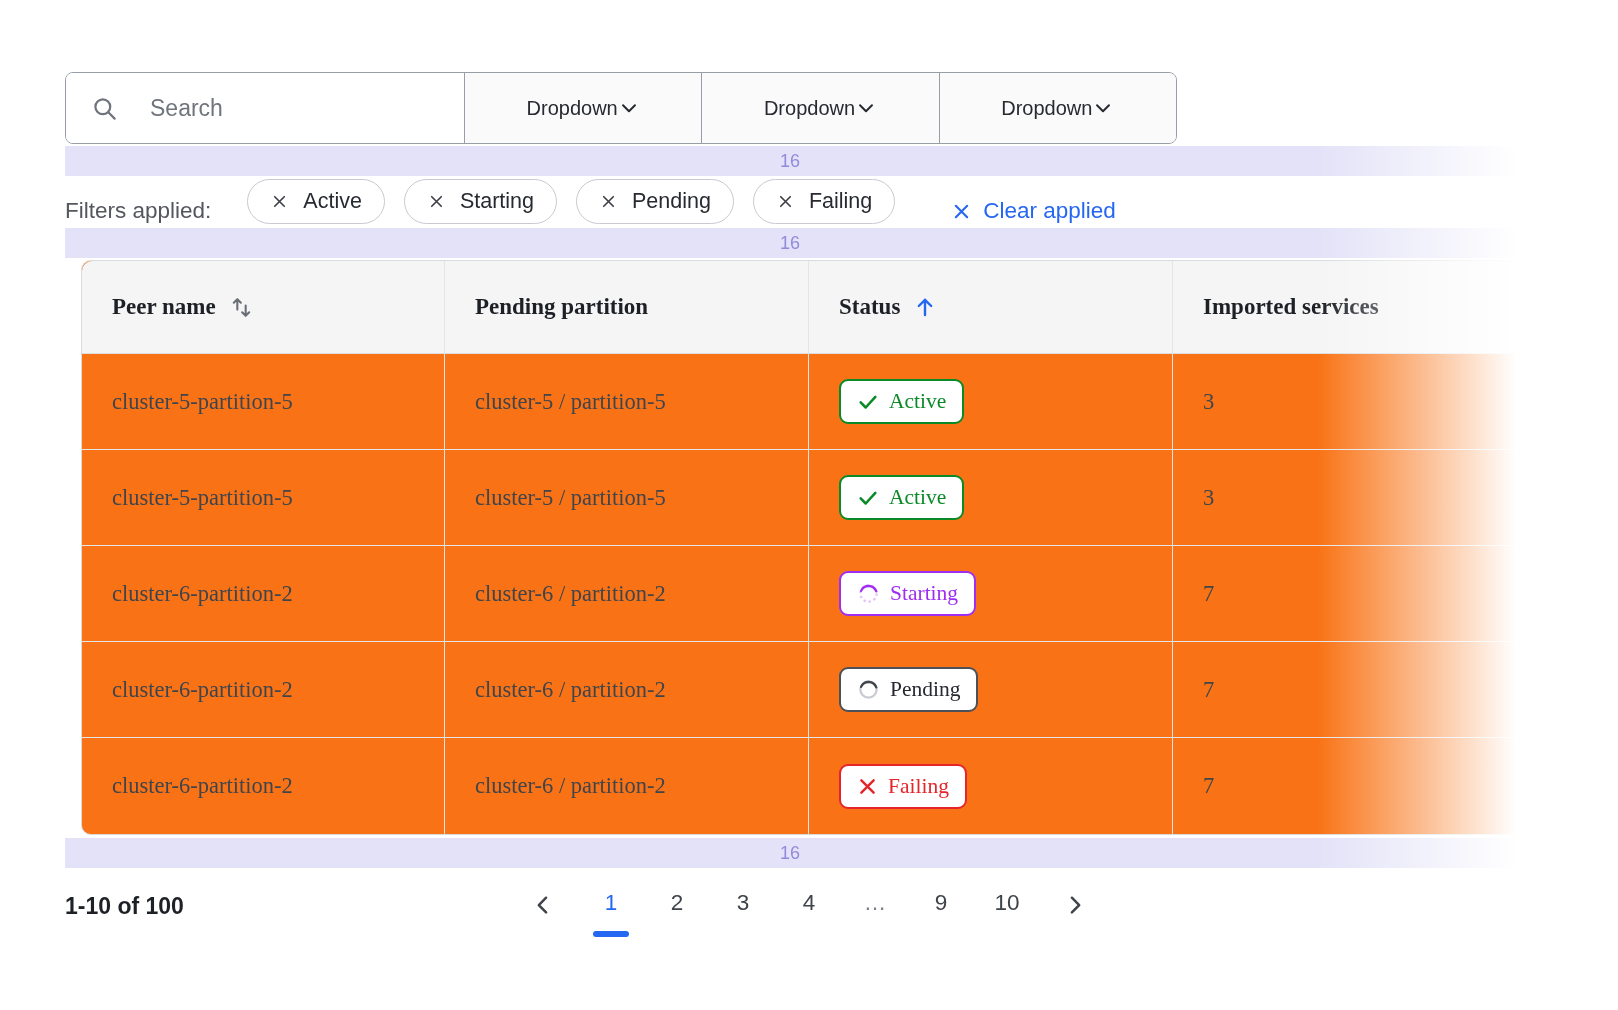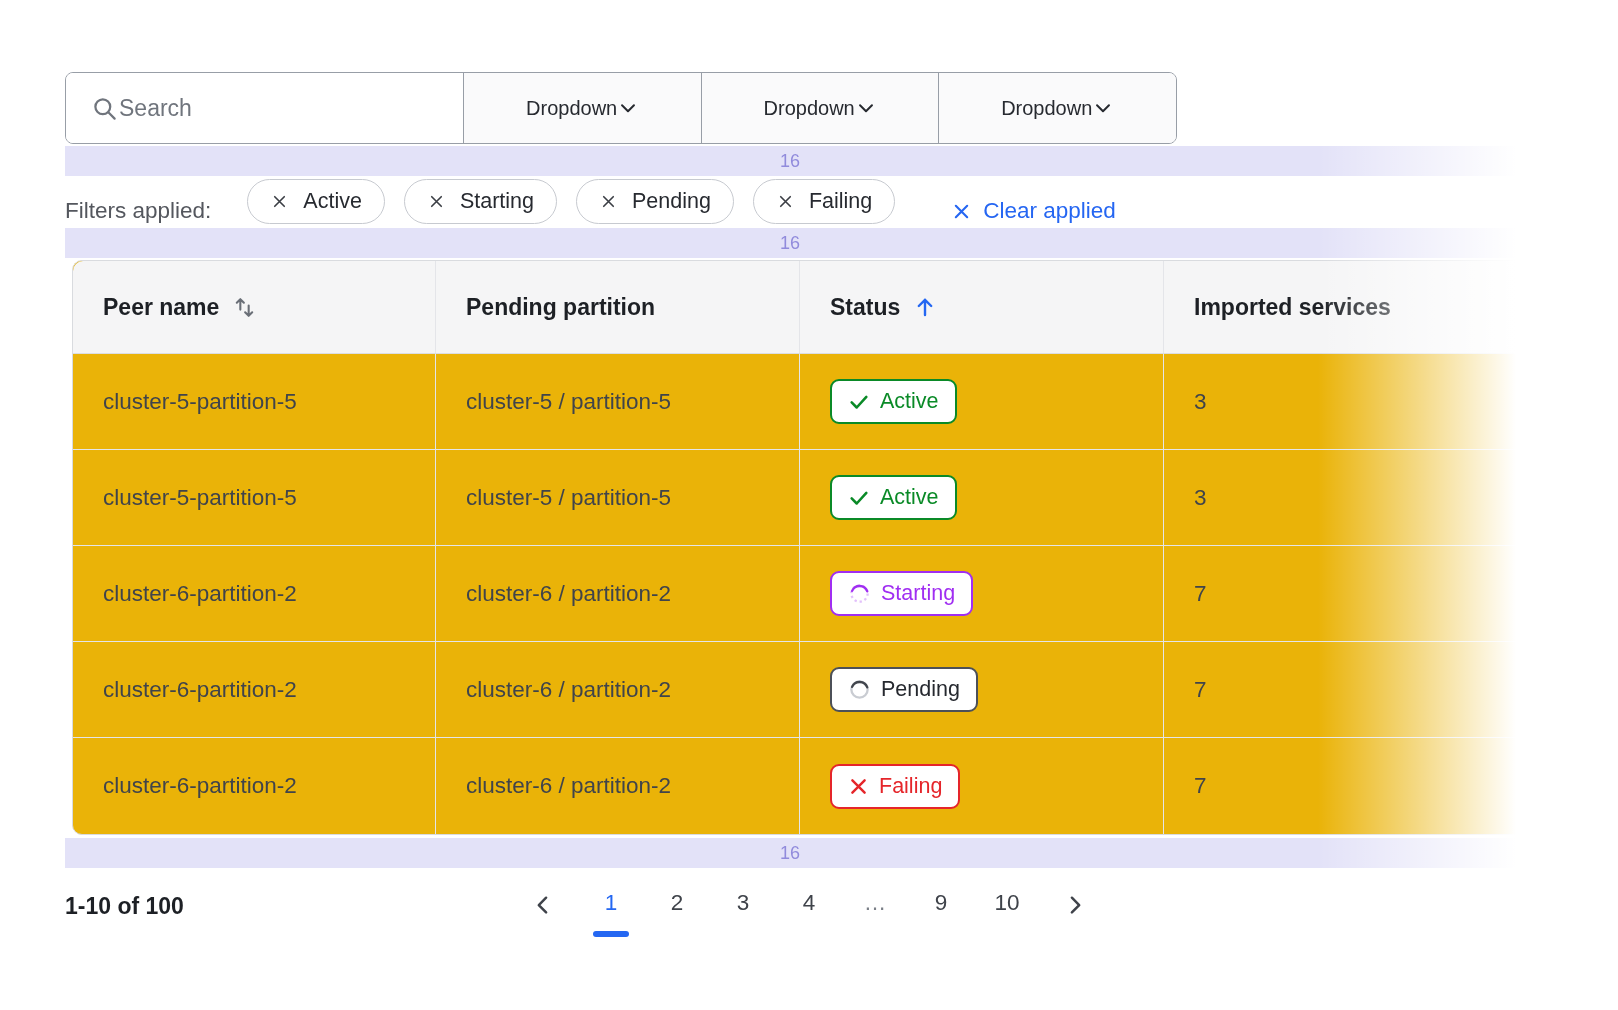--- a/index.html
+++ b/index.html
@@ -13,21 +13,21 @@
   }
   .page { position:relative; width:1618px; height:1010px; }
 
   
   .toolbar {
     position:absolute; left:65px; top:72px; width:1112px; height:72px;
     display:flex; border:1.5px solid #989ea7; border-radius:8px;
     background:#fff; overflow:hidden;
   }
   .seg { display:flex; align-items:center; height:100%; }
-  .seg-search { width:398px; padding:0 20px 0 25px; gap:1px; background:#fff; }
+  .seg-search { width:398px; padding:0 20px 0 25px; gap:32px; background:#fff; }
   .seg-search input {
     border:none; outline:none; flex:1; min-width:0;
     font-family:inherit; font-size:23px; color:#272a30; background:transparent;
   }
   .seg-search input::placeholder { color:#70757d; }
   .seg-dd {
     width:238px; justify-content:center; 
     background:#fafafb; border-left:1.5px solid #989ea7;
     font-size:20px; color:#272a30; cursor:pointer; border-top:none; border-bottom:none; border-right:none;
     font-family:inherit;
@@ -56,22 +56,22 @@
     font-size:21.5px; color:#272a30; font-family:inherit; cursor:pointer;
   }
   .clear-filters {
     display:inline-flex; align-items:center; gap:11px; margin-left:37px;
     color:#2566f2; font-size:22.5px; font-weight:500; cursor:pointer;
     background:none; border:none; font-family:inherit;
   }
 
   
   .table {
-    position:absolute; left:72px; top:260px; width:1455px;
-    border:1px solid #d9dbdf; border-radius:10px; background:#eab308;
+    position:absolute; left:81px; top:260px; width:1455px;
+    border:1px solid #d9dbdf; border-radius:10px; background:#f97316;font-family:Liberation Serif, serif;
   }
   .thead {
     display:grid; grid-template-columns:362px 364px 364px 361px;
     height:93px; background:#f5f5f6; border-bottom:1px solid #dcdee2;
     border-radius:10px 10px 0 0;
   }
   .th {
     display:flex; align-items:center; gap:13px; padding-left:30px;
     font-size:23px; font-weight:700; color:#1d2025;
     border-left:1px solid #e4e5e9; cursor:pointer;

